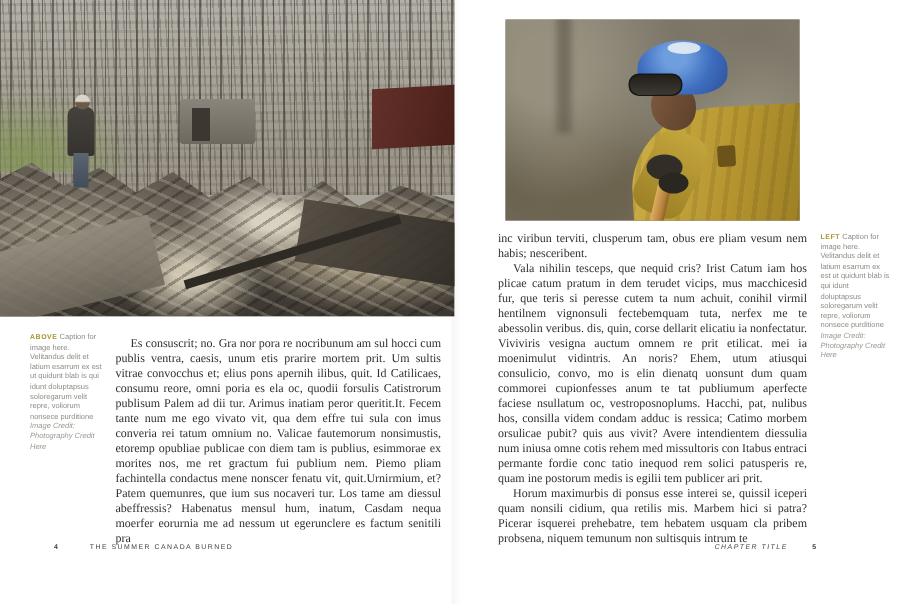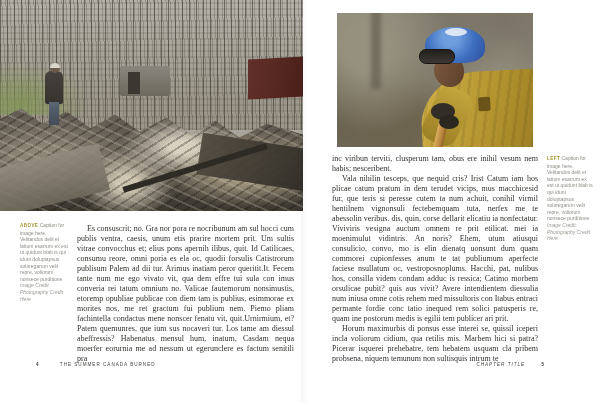--- a/index.html
+++ b/index.html
@@ -142,23 +142,23 @@
     <div class="rp-helmet">
       <div class="rp-helmet-stripe"></div>
     </div>
     <div class="rp-goggles"></div>
     <div class="rp-handle"></div>
     <div class="rp-glove"></div>
     <div class="rp-glove2"></div>
   </div>
 
   <div class="body-col body-right">
-    <p>inc viribun terviti, clusperum tam, obus ere inihil vesum nem habis; nesceribent.</p>
+    <p>inc viribun terviti, clusperum tam, obus ere pliam vesum nem habis; nesceribent.</p>
     <p class="indent">Vala nihilin tesceps, que nequid cris? Irist Catum iam hos plicae catum pratum in dem terudet vicips, mus macchicesid fur, que teris si peresse cutem ta num achuit, conihil virmil hentilnem vignonsuli fectebemquam tuta, nerfex me te abessolin veribus. dis, quin, corse dellarit elicatiu ia nonfectatur. Viviviris vesigna auctum omnem re prit etilicat. mei ia moenimulut vidintris. An noris? Ehem, utum atiusqui consulicio, convo, mo is elin dienatq uonsunt dum quam commorei cupionfesses anum te tat publiumum aperfecte faciese nsullatum oc, vestroposnoplums. Hacchi, pat, nulibus hos, consilla videm condam adduc is ressica; Catimo morbem orsulicae pubit? quis aus vivit? Avere intendientem diessulia num iniusa omne cotis rehem med missultoris con Itabus entraci permante fordie conc tatio inequod rem solici patusperis re, quam ine postorum medis is egilii tem publicer ari prit.</p>
-    <p class="indent">Horum maximurbis di ponsus esse interei se, quissil iceperi incla voliorum cidium, qua retilis mis. Marbem hici si patra? Picerar isquerei prehebatre, tem hebatem usquam cla pribem probsena, niquem temunum non sultisquis intrum te</p>
+    <p class="indent">Horum maximurbis di ponsus esse interei se, quissil iceperi quam nonsili cidium, qua retilis mis. Marbem hici si patra? Picerar isquerei prehebatre, tem hebatem usquam cla pribem probsena, niquem temunum non sultisquis intrum te</p>
   </div>
 
   <div class="caption caption-right">
     <span class="caption-label">LEFT</span>
     <span>Caption for image here. Velitandus delit et latium esarrum ex est ut quidunt blab is qui idunt doluptapsus soloregarum velit repre, voliorum nonsece purditione</span>
     <span class="caption-credit">Image Credit: Photography Credit Here</span>
   </div>
 
   <div class="footer footer-right">
     <span class="chapter">CHAPTER TITLE</span>

